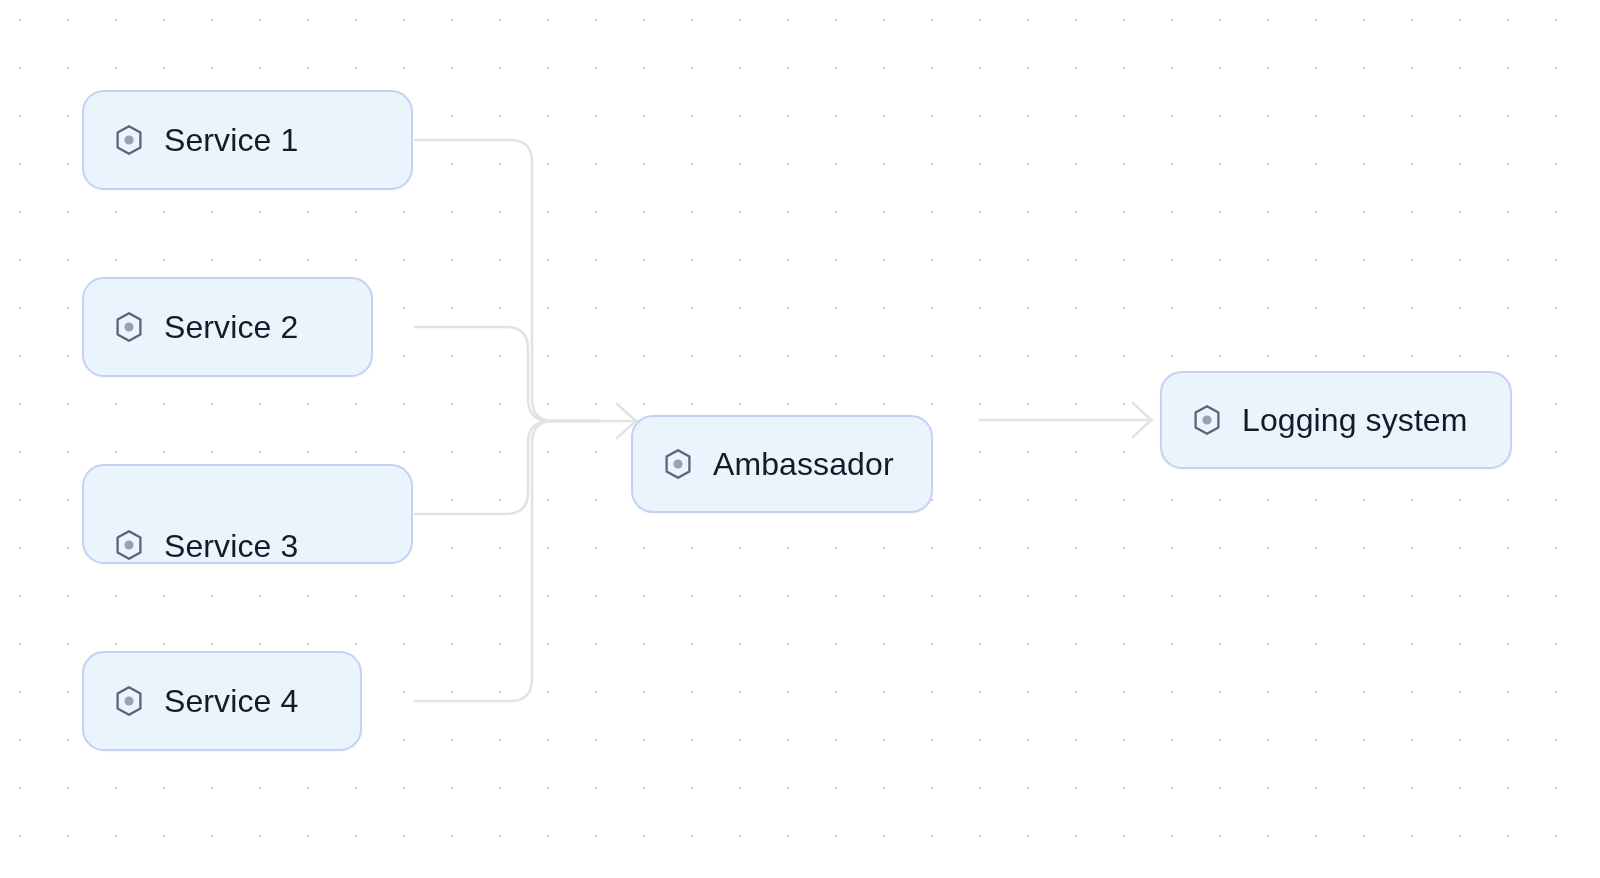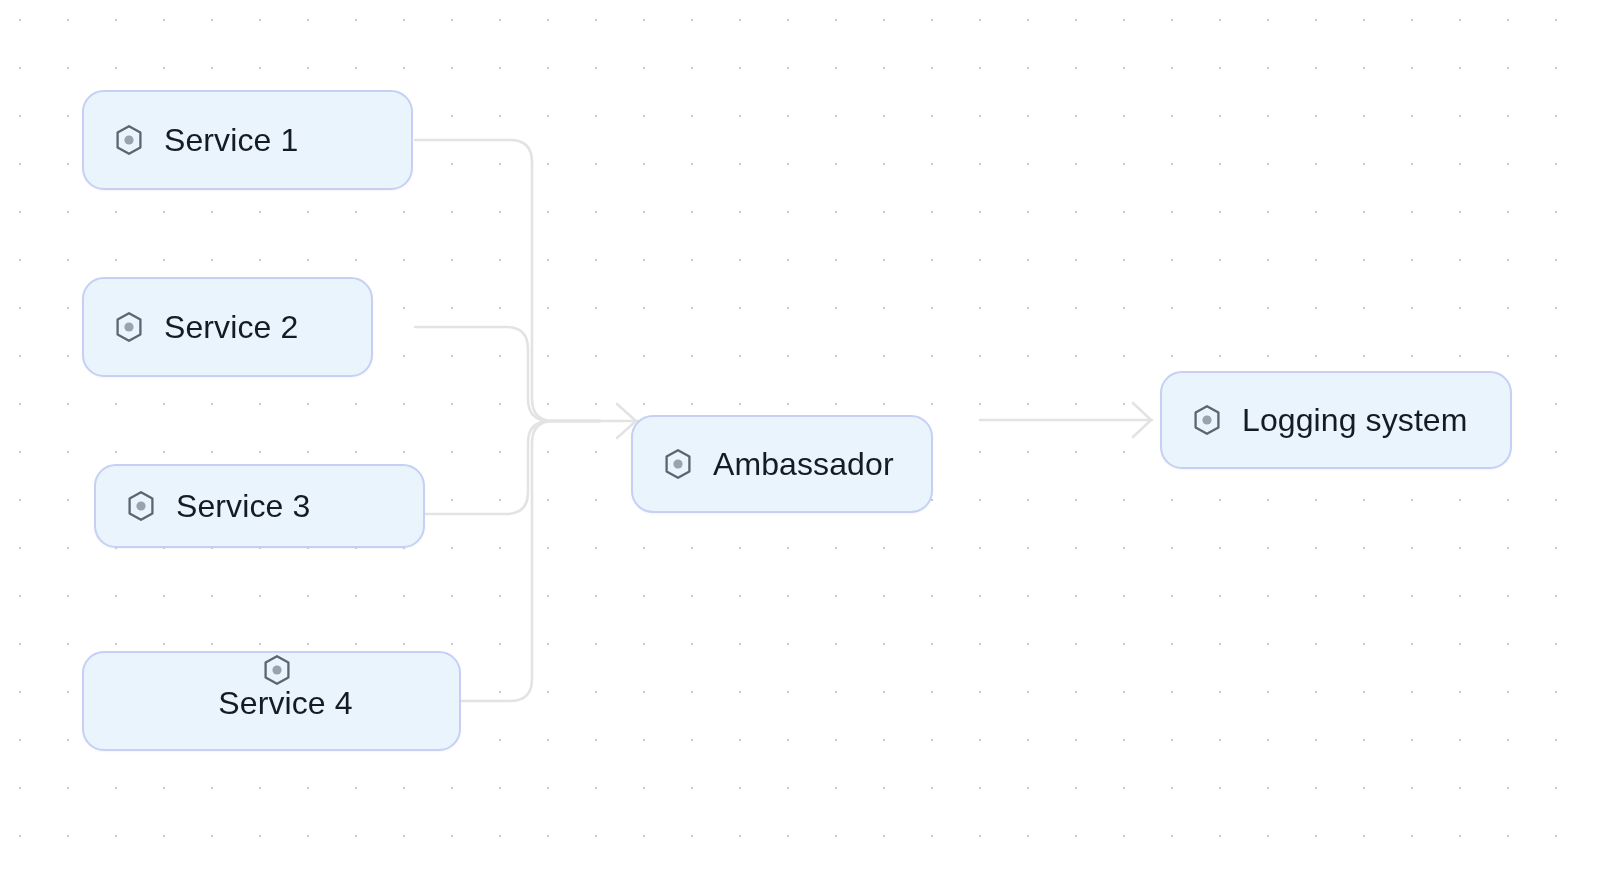--- a/index.html
+++ b/index.html
@@ -89,29 +89,29 @@
   </div>
 
   <div class="node" style="left:82px; top:277px; width:291px; height:100px;">
     <svg class="node-icon" viewBox="0 0 34 34" xmlns="http://www.w3.org/2000/svg">
       <path d="M17 3.2 L28.4 9.6 L28.4 24.4 L17 30.8 L5.6 24.4 L5.6 9.6 Z" fill="none" stroke="#5b6573" stroke-width="2.3" stroke-linejoin="round"></path>
       <circle cx="17" cy="17" r="4.6" fill="#9aa3ad"></circle>
     </svg>
     <span class="node-label">Service 2</span>
   </div>
 
-  <div class="node" style="left:94px; top:464px; width:331px; height:84px;">
+  <div class="node" style="left:82px; top:464px; width:331px; height:100px;align-items:flex-end;">
     <svg class="node-icon" viewBox="0 0 34 34" xmlns="http://www.w3.org/2000/svg">
       <path d="M17 3.2 L28.4 9.6 L28.4 24.4 L17 30.8 L5.6 24.4 L5.6 9.6 Z" fill="none" stroke="#5b6573" stroke-width="2.3" stroke-linejoin="round"></path>
       <circle cx="17" cy="17" r="4.6" fill="#9aa3ad"></circle>
     </svg>
     <span class="node-label">Service 3</span>
   </div>
 
-  <div class="node" style="left:82px; top:651px; width:379px; height:100px;flex-direction:column;">
+  <div class="node" style="left:82px; top:651px; width:280px; height:100px;">
     <svg class="node-icon" viewBox="0 0 34 34" xmlns="http://www.w3.org/2000/svg">
       <path d="M17 3.2 L28.4 9.6 L28.4 24.4 L17 30.8 L5.6 24.4 L5.6 9.6 Z" fill="none" stroke="#5b6573" stroke-width="2.3" stroke-linejoin="round"></path>
       <circle cx="17" cy="17" r="4.6" fill="#9aa3ad"></circle>
     </svg>
     <span class="node-label">Service 4</span>
   </div>
 
   <div class="node" style="left:631px; top:371px; width:302px; height:98px;margin-top:44px;">
     <svg class="node-icon" viewBox="0 0 34 34" xmlns="http://www.w3.org/2000/svg">
       <path d="M17 3.2 L28.4 9.6 L28.4 24.4 L17 30.8 L5.6 24.4 L5.6 9.6 Z" fill="none" stroke="#5b6573" stroke-width="2.3" stroke-linejoin="round"></path>

